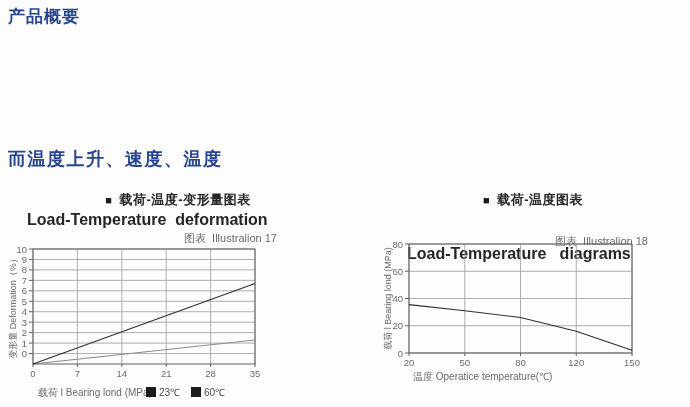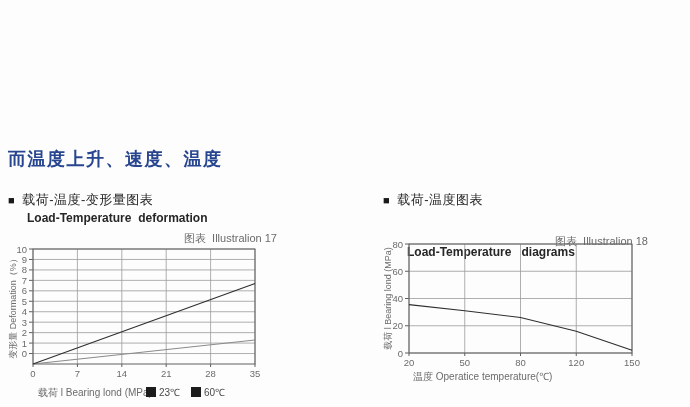--- a/index.html
+++ b/index.html
@@ -16,37 +16,38 @@
     font-size:13px;line-height:27px;color:#585858;
     text-indent:26px;text-align:justify;
   }
   .h2{
     position:absolute;left:8px;top:147px;margin:0;
     font-size:18px;font-weight:bold;color:#28458f;letter-spacing:1.5px;
   }
   .col{position:absolute;top:191px;}
   .col-left{left:8px;width:340px;}
   .col-right{left:383px;width:300px;}
-  .ch-zh{font-size:13px;font-weight:normal;color:#262626;letter-spacing:0.5px;}
+  .ch-zh{font-size:13px;font-weight:bold;color:#262626;letter-spacing:0.5px;text-align:center;}
   .bullet{font-size:11px;margin-right:7px;color:#1a1a1a;}
-  .ch-en{font-size:12px;font-weight:bold;color:#262626;margin-top:2px;white-space:pre;}
+  .ch-en{font-size:16px;font-weight:bold;color:#262626;margin-top:2px;white-space:pre;}
   .col-left .ch-en{margin-left:19px;}
   .col-right .ch-en{margin-left:24px;margin-top:36px;}
   .caption{position:absolute;font-size:11px;color:#6b6b6b;white-space:pre;}
   .col-left .caption{left:176px;top:40px;}
   .col-right .caption{left:172px;top:43px;}
   .chart-svg{position:absolute;left:0;}
   .col-left .chart-svg{top:53px;}
   .col-right .chart-svg{top:48px;}
 </style>
 </head>
 <body>
 
 <div id="page">
 
+  <h1 class="h1">产品概要</h1>
 
 
   <h2 class="h2">而温度上升、速度、温度</h2>
 
   <div class="col col-left">
     <div class="ch-zh">
       <span class="bullet">■</span><span>载荷-温度-变形量图表</span>
     </div>
     <div class="ch-en">Load-Temperature  deformation</div>
     <div class="caption">图表  Illustralion 17</div>

